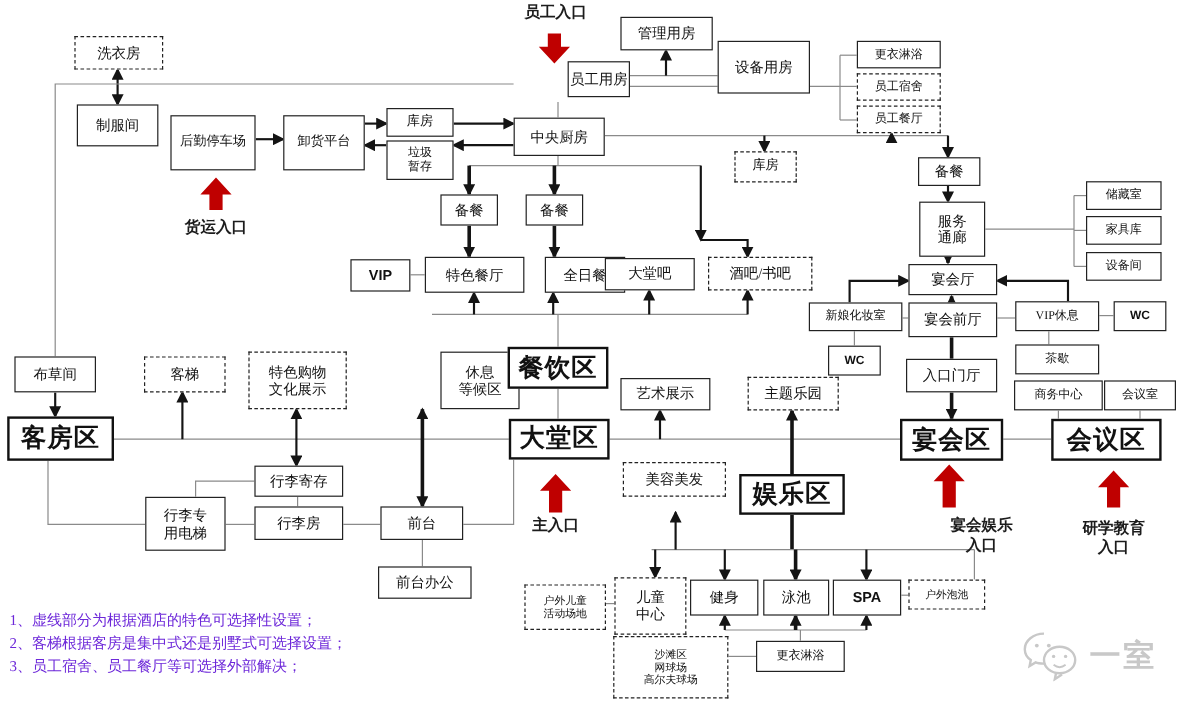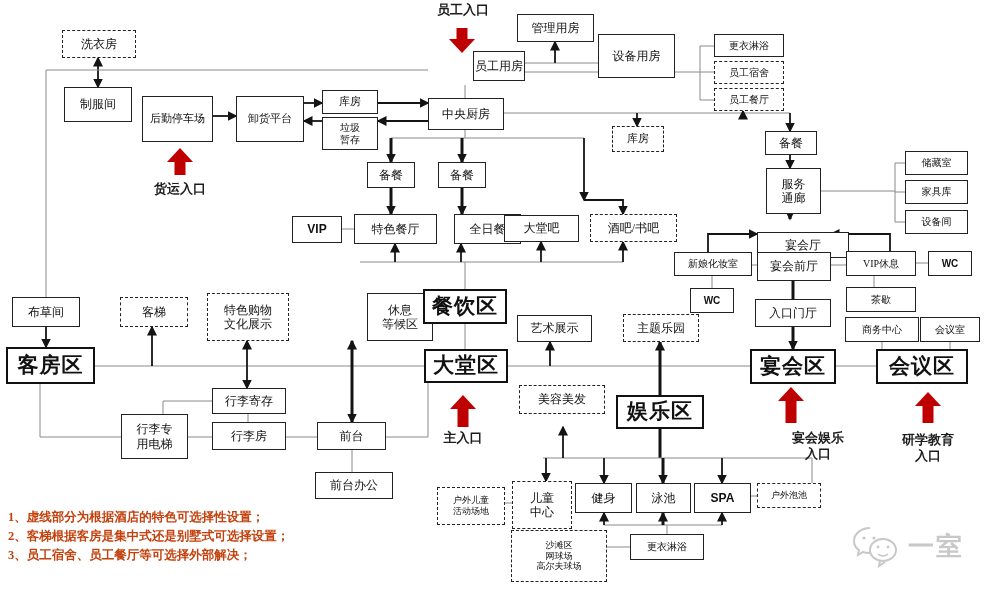--- a/index.html
+++ b/index.html
@@ -11,21 +11,21 @@
   #wires .w2{stroke:#141414;stroke-width:1.8;}
   #wires .w3{stroke:#141414;stroke-width:3;}
   .node{position:absolute;z-index:2;background:#fff;display:flex;align-items:center;justify-content:center;
         text-align:center;white-space:pre-line;box-sizing:border-box;color:#111;font-size:12px;line-height:1.2;}
   .node.solid{border:1.5px solid #222;}
   .node.dashed{border:1.5px dashed #222;}
   .node.zone{border:2.2px solid #111;font-weight:700;font-size:21px;letter-spacing:1px;}
   .node.b{font-weight:700;font-family:"Liberation Sans",sans-serif;}
   .elabel{position:absolute;z-index:2;font-weight:700;font-size:13px;color:#1c1c1c;text-align:center;
           white-space:pre-line;line-height:1.25;}
-  #notes{position:absolute;z-index:2;left:8px;top:508px;font-weight:700;font-size:12.5px;color:#c2410c;line-height:1.52;}
+  #notes{position:absolute;z-index:2;left:8px;top:508px;font-weight:400;font-size:12.5px;color:#6d28d9;line-height:1.52;}
   #watermark{position:absolute;z-index:2;left:850px;top:524px;display:flex;align-items:center;gap:6px;color:#c8c8c8;}
   #watermark .wm-text{font-size:26px;letter-spacing:2px;color:#c8c8c8;font-weight:700;}
 </style>
 </head>
 <body>
 
 <div id="stage">
   <svg id="wires" width="990" height="595" viewBox="0 0 990 595">
     <defs>
       <marker id="ah" viewBox="0 0 10 10" refX="8.5" refY="5" markerWidth="10" markerHeight="10" markerUnits="userSpaceOnUse" orient="auto-start-reverse">
@@ -150,21 +150,21 @@
       <div class="node solid" style="left: 766px; top: 168px; width: 55px; height: 46px;">服务
 通廊</div>
       <div class="node solid" style="left: 905px; top: 151px; width: 63px; height: 24px; font-size: 10px;">储藏室</div>
       <div class="node solid" style="left: 905px; top: 180px; width: 63px; height: 24px; font-size: 10px;">家具库</div>
       <div class="node solid" style="left: 905px; top: 210px; width: 63px; height: 24px; font-size: 10px;">设备间</div>
       <div class="node solid b" style="left: 292px; top: 216px; width: 50px; height: 27px;">VIP</div>
       <div class="node solid" style="left: 354px; top: 214px; width: 83px; height: 30px;">特色餐厅</div>
       <div class="node solid" style="left: 454px; top: 214px; width: 67px; height: 30px;">全日餐</div>
       <div class="node solid" style="left: 504px; top: 215px; width: 75px; height: 27px;">大堂吧</div>
       <div class="node dashed" style="left: 590px; top: 214px; width: 87px; height: 28px;">酒吧/书吧</div>
-      <div class="node solid" style="left: 757px; top: 232px; width: 92px; height: 26px;">宴会厅</div>
+      <div class="node solid" style="left: 757px; top: 220px; width: 74px; height: 26px;">宴会厅</div>
       <div class="node solid" style="left: 674px; top: 252px; width: 78px; height: 24px; font-size: 10px;">新娘化妆室</div>
       <div class="node solid" style="left: 757px; top: 252px; width: 74px; height: 29px;">宴会前厅</div>
       <div class="node solid" style="left: 846px; top: 251px; width: 70px; height: 25px; font-size: 10px;">VIP休息</div>
       <div class="node solid b" style="left: 928px; top: 251px; width: 44px; height: 25px; font-size: 10px;">WC</div>
       <div class="node solid b" style="left: 690px; top: 288px; width: 44px; height: 25px; font-size: 10px;">WC</div>
       <div class="node solid" style="left: 846px; top: 287px; width: 70px; height: 25px; font-size: 10px;">茶歇</div>
       <div class="node solid" style="left: 755px; top: 299px; width: 76px; height: 28px;">入口门厅</div>
       <div class="node solid" style="left: 845px; top: 317px; width: 74px; height: 25px; font-size: 10px;">商务中心</div>
       <div class="node solid" style="left: 920px; top: 317px; width: 60px; height: 25px; font-size: 10px;">会议室</div>
       <div class="node solid" style="left: 12px; top: 297px; width: 68px; height: 30px;">布草间</div>

